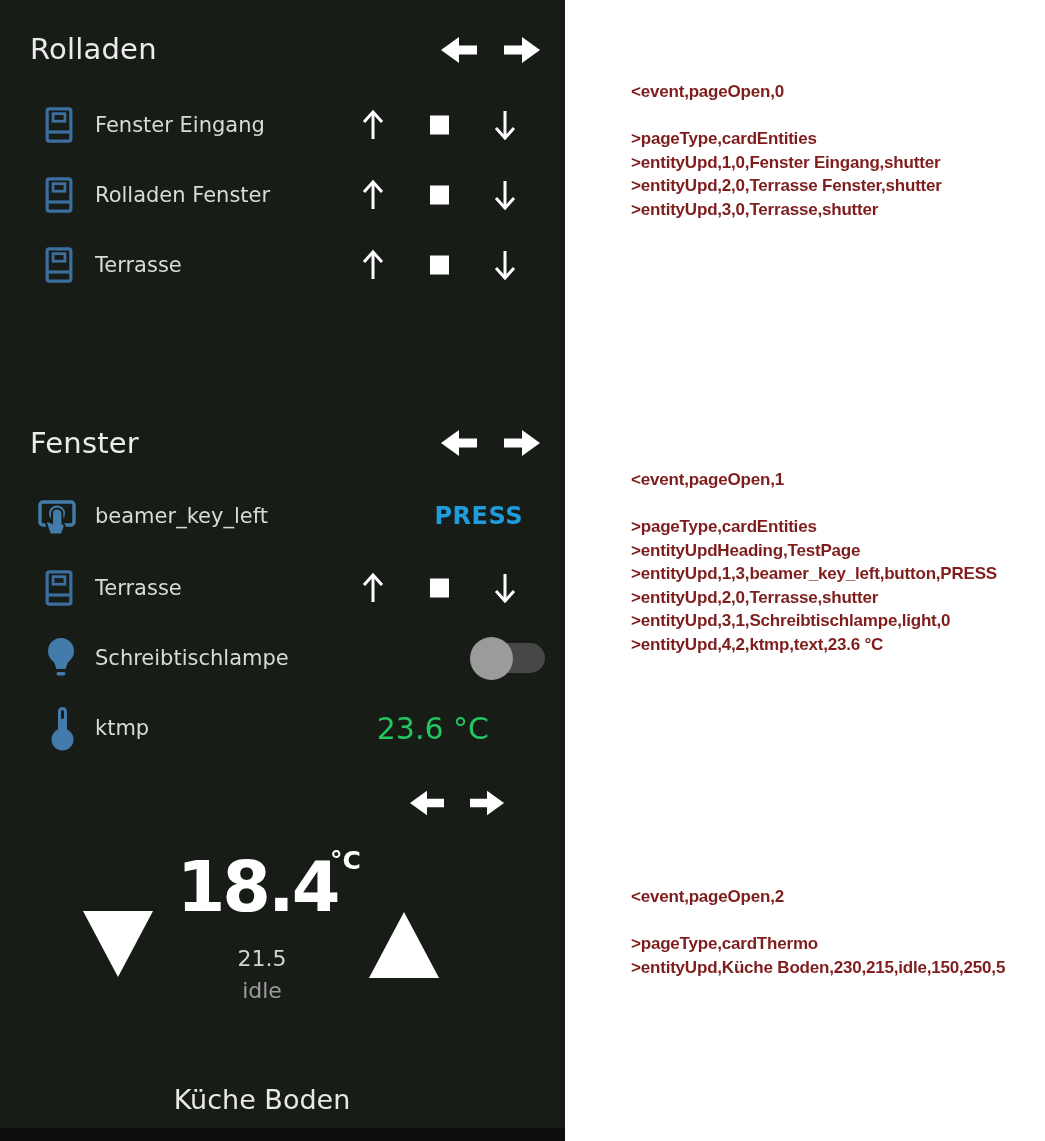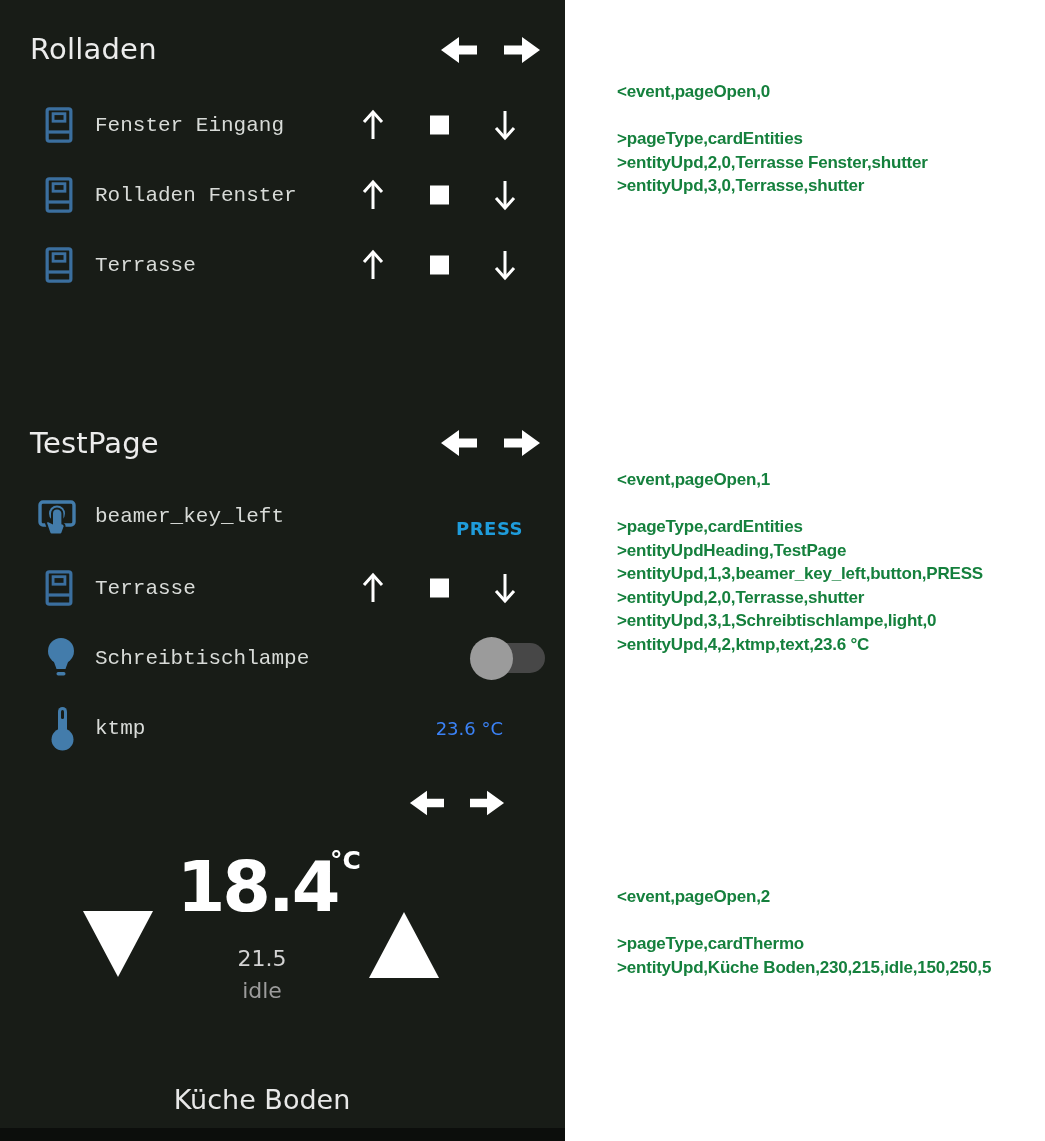--- a/index.html
+++ b/index.html
@@ -8,44 +8,44 @@
   .panel{position:absolute;left:0;top:0;width:565px;height:1141px;background:#181c17;}
   .panel-bottom-bezel{position:absolute;left:0;top:1128px;width:565px;height:13px;background:#0c0e0c;}
 
   .card-title{position:absolute;left:30px;color:#ececec;font-size:29px;line-height:34px;
               letter-spacing:0.2px;white-space:nowrap;}
   .nav-arrow{position:absolute;width:37px;height:28px;}
 
   .row{position:absolute;left:0;width:565px;height:52px;}
   .row .ent-icon{position:absolute;top:50%;transform:translateY(-50%);}
   .row .label{position:absolute;left:95px;top:50%;transform:translateY(-50%);
-              color:#d8dbd8;font-size:21px;white-space:nowrap;font-family:Liberation Mono, monospace;}
+              color:#d8dbd8;font-size:21px;white-space:nowrap;}
   .ctl{position:absolute;top:50%;transform:translateY(-50%);}
   .ctl-up{left:360px;} .ctl-stop{left:430px;} .ctl-down{left:492px;}
   .stop-square{width:19px;height:19px;background:#ffffff;}
 
   .press-label{position:absolute;right:42px;top:50%;transform:translateY(-50%);
-               color:#1f9cdb;font-size:18px;font-weight:bold;letter-spacing:0.5px;margin-top:12px;}
-  .text-value{position:absolute;right:62px;top:50%;transform:translateY(-50%);
-              color:#3b82f6;font-size:18px;white-space:nowrap;}
+               color:#1f9cdb;font-size:24px;font-weight:bold;letter-spacing:0.5px;}
+  .text-value{position:absolute;right:76px;top:50%;transform:translateY(-50%);
+              color:#22c55e;font-size:30px;white-space:nowrap;}
 
   .toggle{position:absolute;left:475px;top:50%;transform:translateY(-50%);
           width:70px;height:30px;border-radius:15px;background:#474747;}
   .toggle .knob{position:absolute;left:-5px;top:-6px;width:43px;height:43px;border-radius:50%;
                 background:#9b9b9b;}
 
   .thermo-center{position:absolute;left:0;width:549px;text-align:center;white-space:nowrap;}
   .big-temp{color:#ffffff;font-size:70px;font-weight:bold;letter-spacing:-3px;line-height:70px;}
   .big-temp-unit{position:absolute;left:330px;top:846px;color:#ffffff;font-size:25px;font-weight:bold;}
   .sub-temp{color:#d3d3d3;font-size:22px;}
   .sub-state{color:#9c9c9c;font-size:22px;}
   .thermo-title{color:#e8e8e8;font-size:27px;}
   .tri{position:absolute;width:72px;height:68px;}
 
-  .log-block{position:absolute;left:617px;color:#15803d;
+  .log-block{position:absolute;left:631px;color:#7f1d1d;
              font-family:"Liberation Sans",sans-serif;font-weight:bold;font-size:17px;
              line-height:23.5px;letter-spacing:-0.2px;white-space:nowrap;}
   .log-spacer{height:23.5px;}
 </style>
 </head>
 <body>
 
 <div class="stage">
   <div class="panel">
 
@@ -105,21 +105,21 @@
         <line x1="13" y1="31" x2="13" y2="5" stroke="#fff" stroke-width="3"></line>
         <polyline points="4,14 13,4 22,14" fill="none" stroke="#fff" stroke-width="3"></polyline>
       </svg>
       <div class="ctl ctl-stop stop-square"></div>
       <svg class="ctl ctl-down" width="26" height="34" viewBox="0 0 26 34">
         <line x1="13" y1="3" x2="13" y2="29" stroke="#fff" stroke-width="3"></line>
         <polyline points="4,20 13,30 22,20" fill="none" stroke="#fff" stroke-width="3"></polyline>
       </svg>
     </div>
 
-    <div class="card-title" style="top:426px">TestPage</div>
+    <div class="card-title" style="top:426px">Fenster</div>
 
     <svg class="nav-arrow" style="left:440px;top:429px" viewBox="0 0 37 28">
       <polygon points="37,9.5 19,9.5 19,1 1,14 19,27 19,18.5 37,18.5" fill="#ffffff"></polygon>
     </svg>
     <svg class="nav-arrow" style="left:504px;top:429px" viewBox="0 0 37 28">
       <polygon points="0,9.5 18,9.5 18,1 36,14 18,27 18,18.5 0,18.5" fill="#ffffff"></polygon>
     </svg>
 
     <div class="row" style="top:490px">
       <svg class="ent-icon" style="left:38px" width="38" height="42" viewBox="0 0 38 42">
@@ -195,20 +195,21 @@
 
     <div class="thermo-center sub-state" style="top:978px;width:524px">idle</div>
 
     <div class="panel-bottom-bezel"></div>
   </div>
 
   <div class="log-block" style="top:80px">
     <div>&lt;event,pageOpen,0</div>
     <div class="log-spacer"></div>
     <div>&gt;pageType,cardEntities</div>
+    <div>&gt;entityUpd,1,0,Fenster Eingang,shutter</div>
     <div>&gt;entityUpd,2,0,Terrasse Fenster,shutter</div>
     <div>&gt;entityUpd,3,0,Terrasse,shutter</div>
   </div>
 
   <div class="log-block" style="top:468px">
     <div>&lt;event,pageOpen,1</div>
     <div class="log-spacer"></div>
     <div>&gt;pageType,cardEntities</div>
     <div>&gt;entityUpdHeading,TestPage</div>
     <div>&gt;entityUpd,1,3,beamer_key_left,button,PRESS</div>

